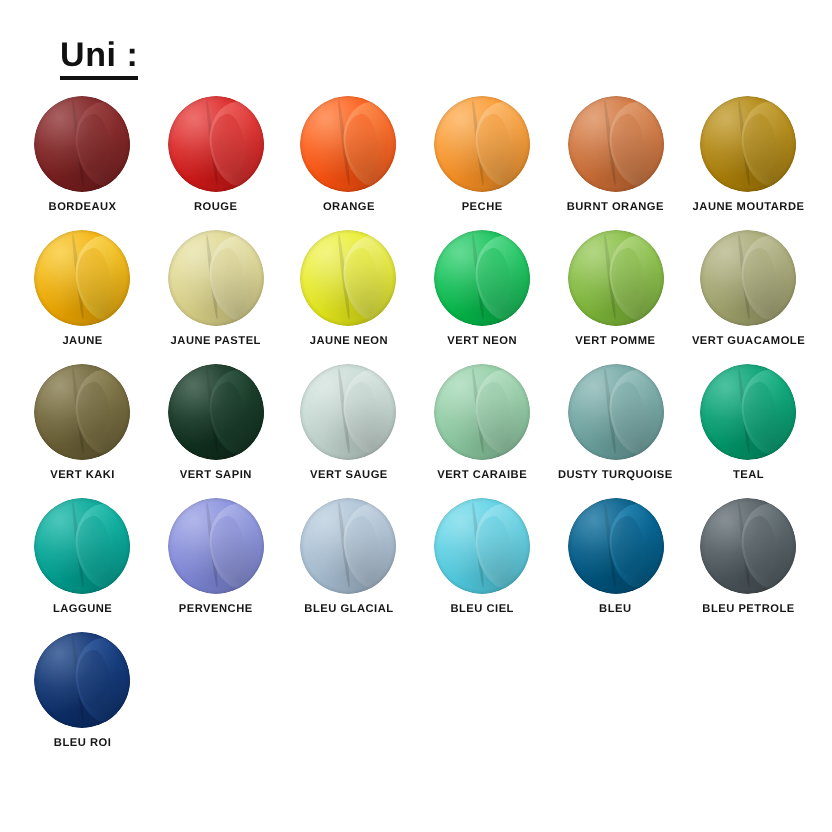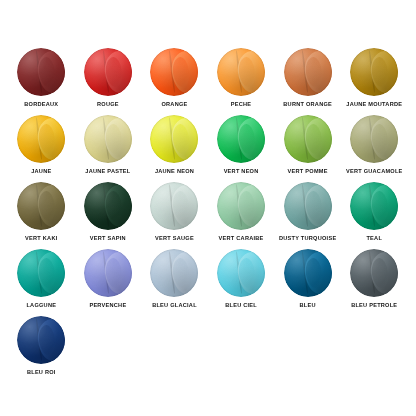--- a/index.html
+++ b/index.html
@@ -144,20 +144,23 @@
     text-align: center;
     line-height: 7px;
     white-space: nowrap;
   }
 </style>
 </head>
 <body>
 
 <div id="page">
 
+  <div id="title-wrap">
+    <span id="page-title">Uni :</span>
+  </div>
 
   <div id="swatch-grid">
       <div class="swatch-cell">
         <div class="swatch-disc">
           <div class="disc-base" style="background: radial-gradient(circle at 30% 26%, rgb(142, 48, 48) 0%, rgb(122, 31, 32) 62%, rgb(122, 31, 32) 100%);"></div>
           <div class="disc-ribbon-edge"></div>
           <div class="disc-ribbon" style="background: linear-gradient(118deg, rgb(156, 64, 64) 0%, rgb(142, 48, 48) 52%, rgb(122, 31, 32) 100%);"></div>
           <div class="disc-ribbon-inner" style="background: linear-gradient(130deg, rgb(122, 31, 32) 0%, rgb(142, 48, 48) 100%);"></div>
           <div class="disc-shade"></div>
           <div class="disc-rim"></div>

